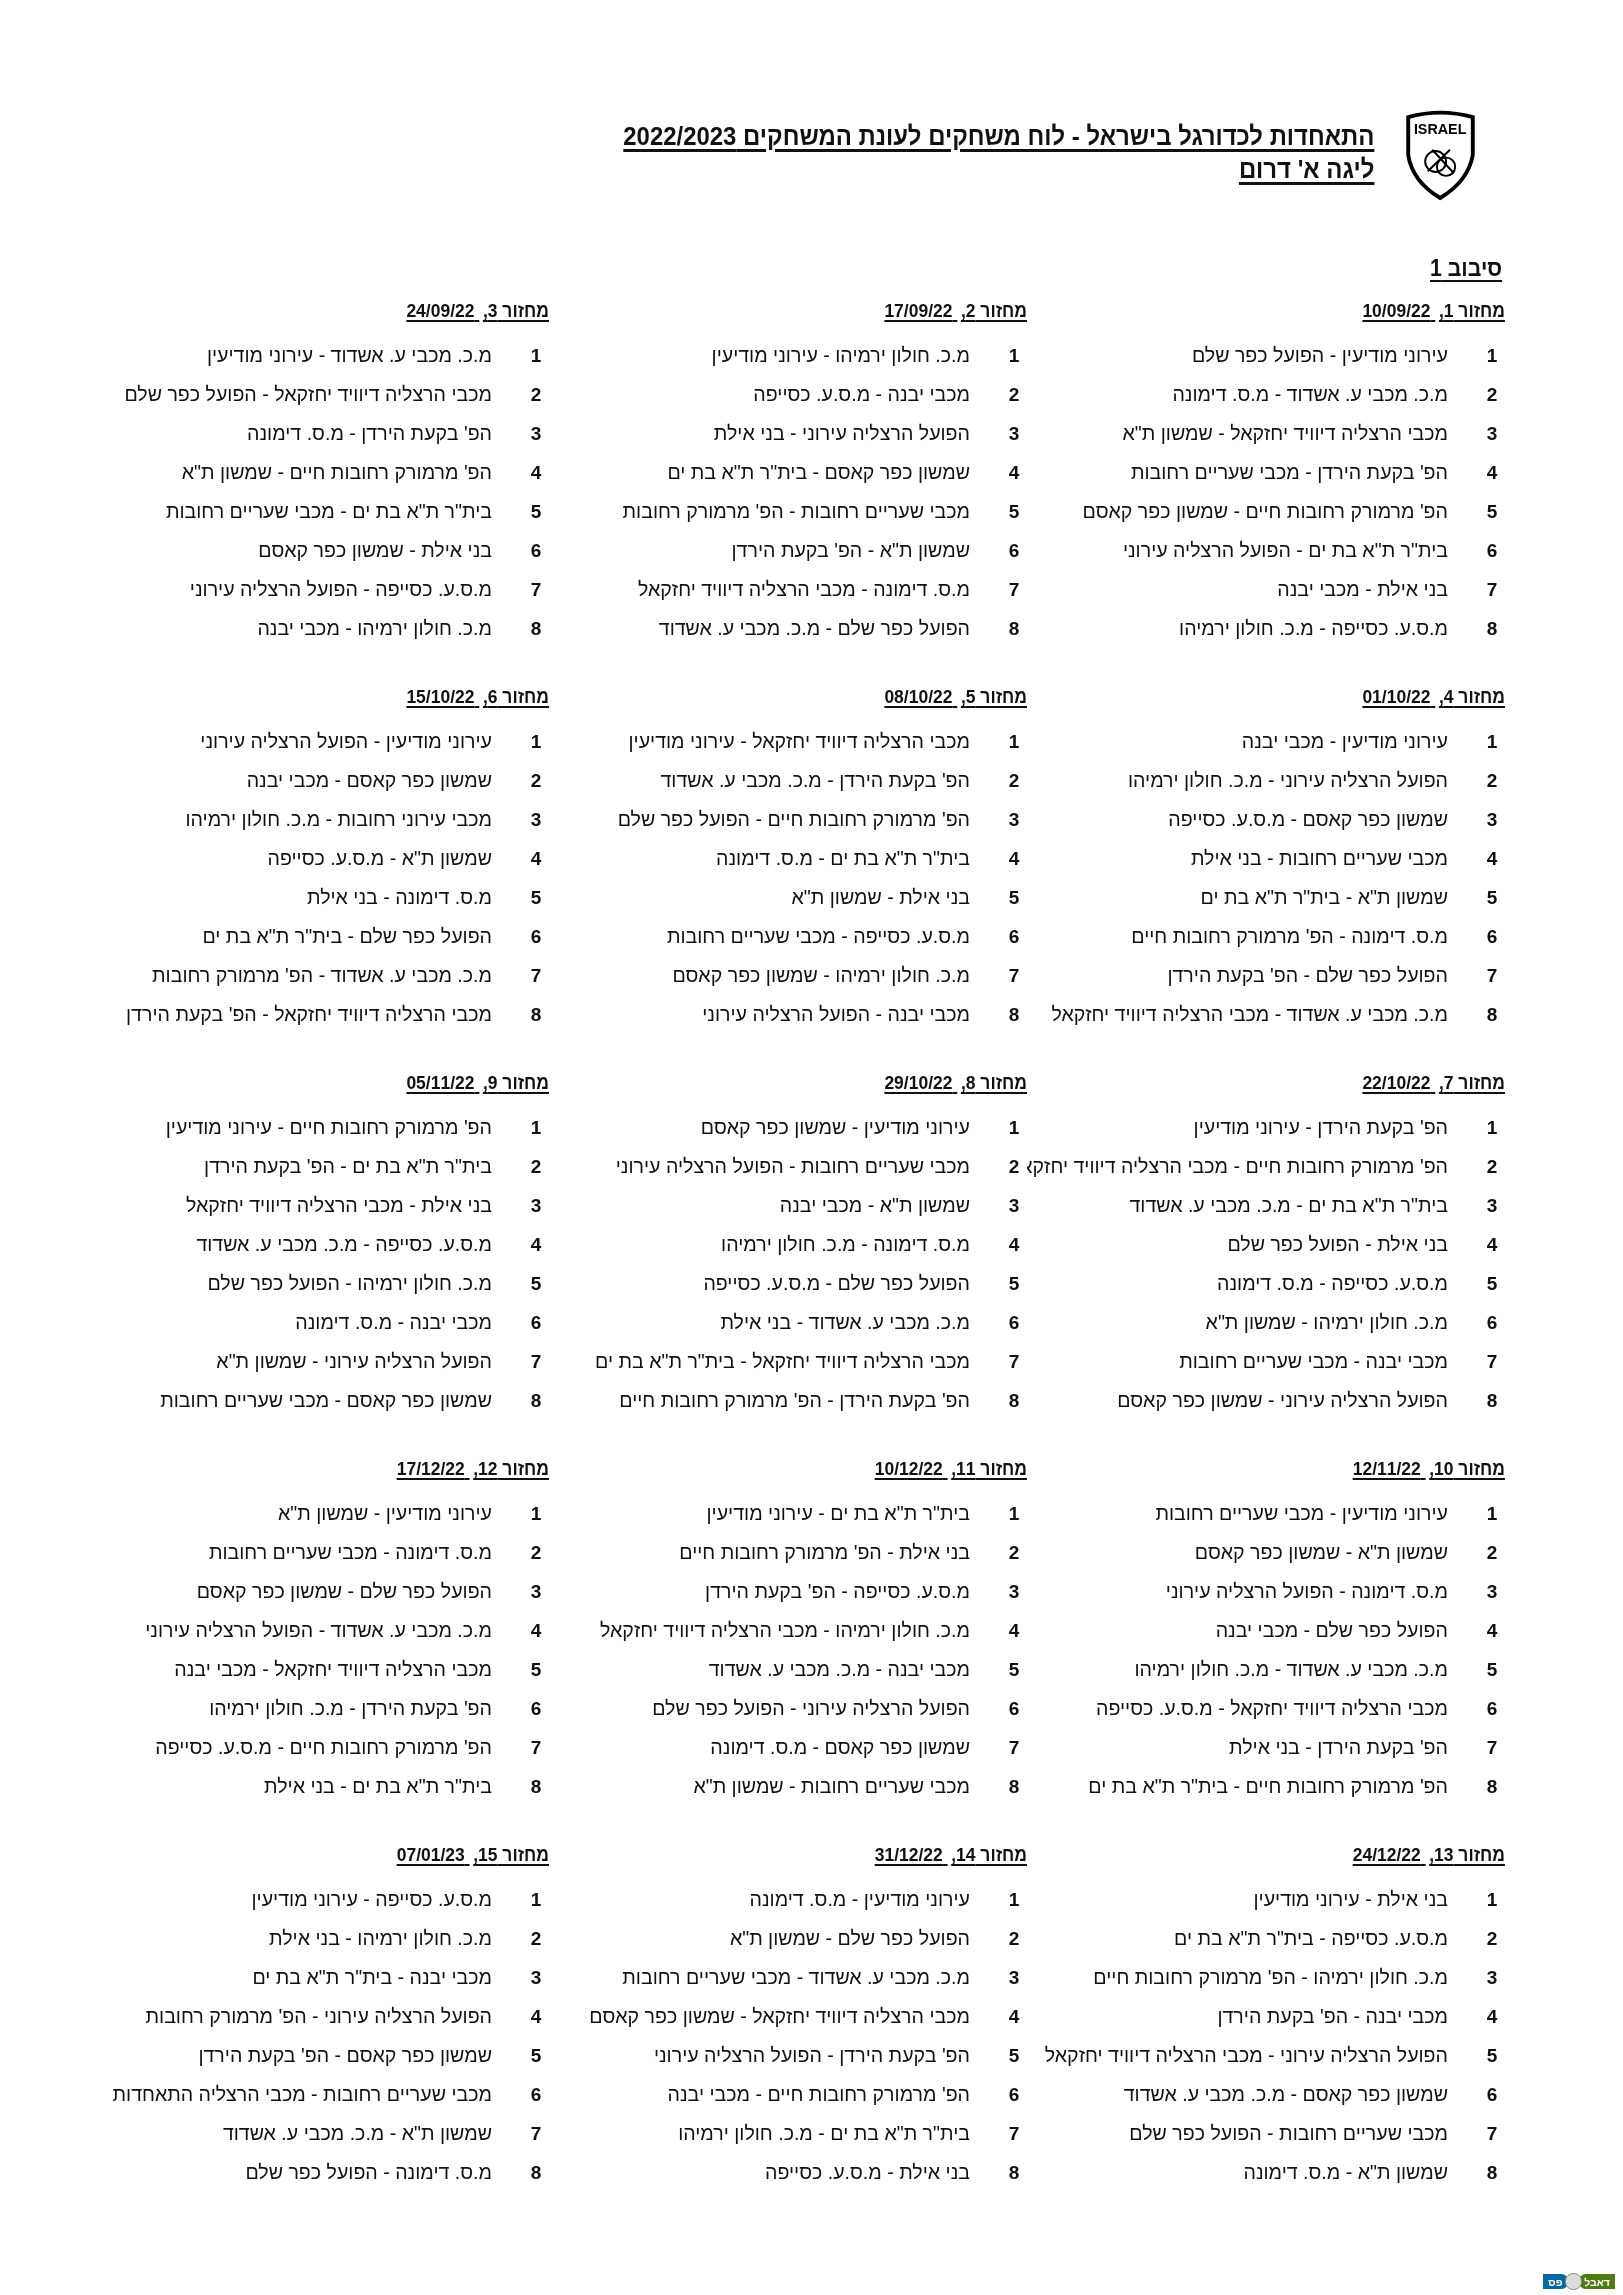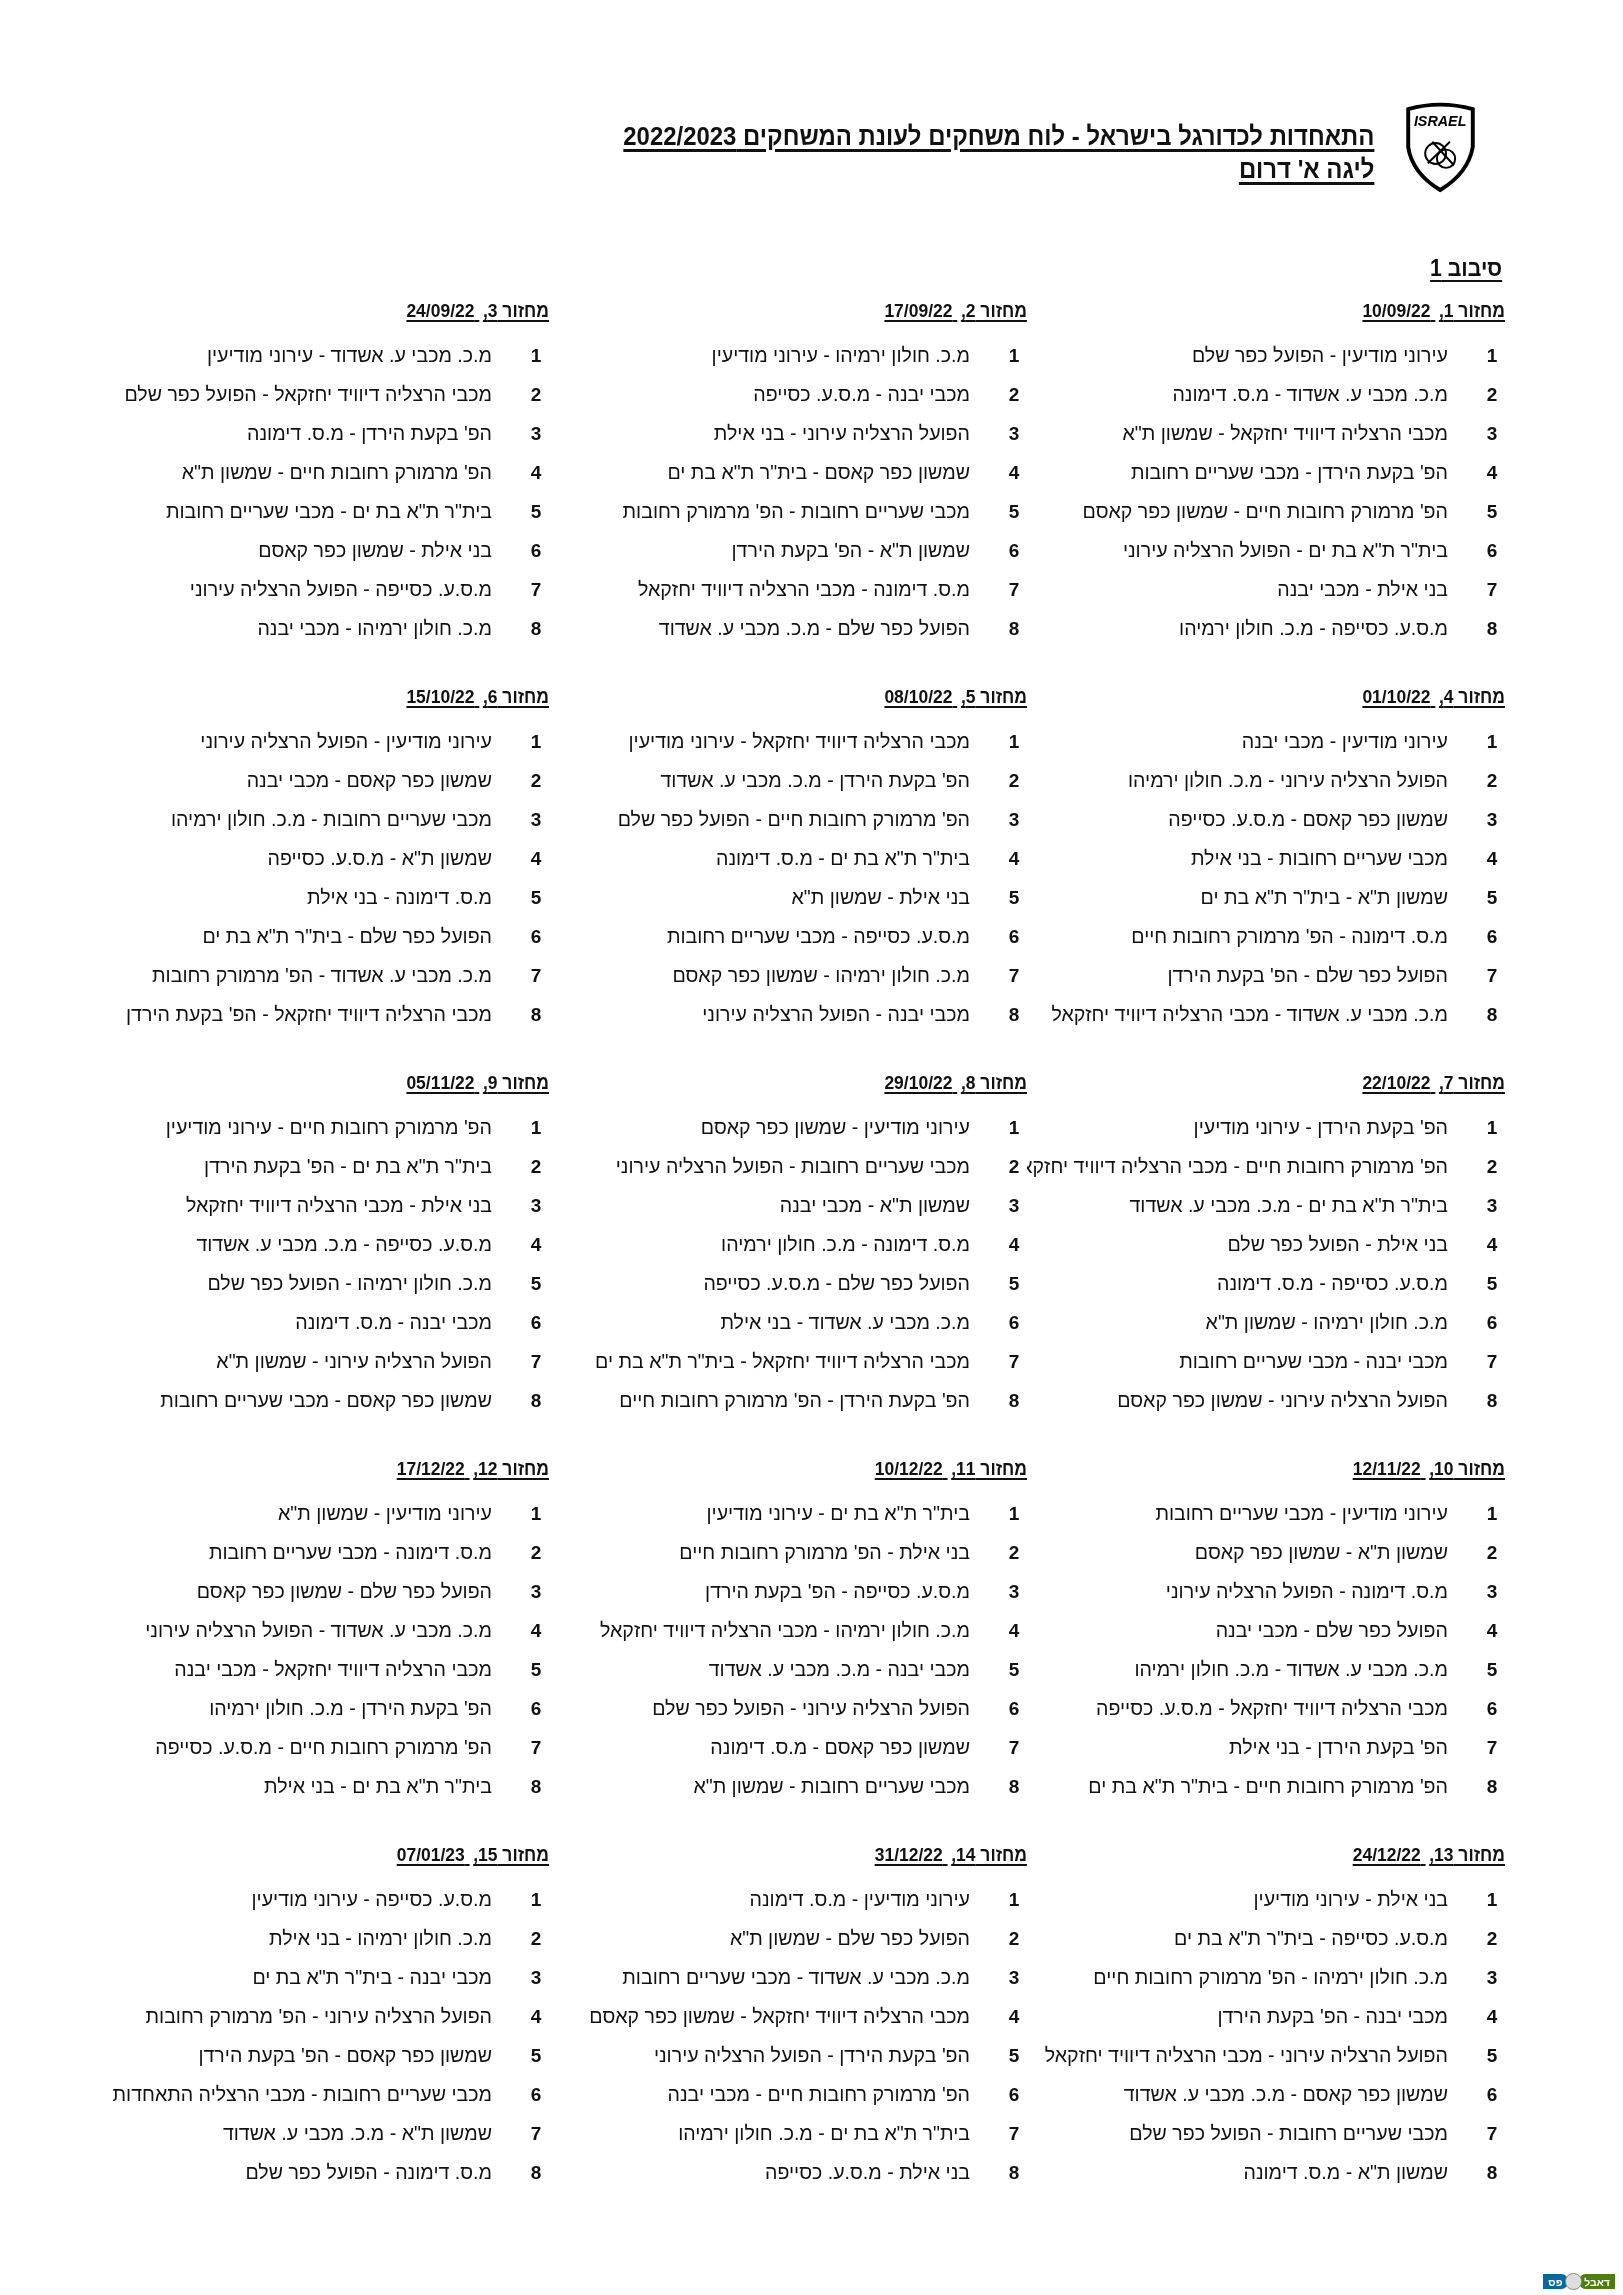--- a/index.html
+++ b/index.html
@@ -1,21 +1,21 @@
 <!DOCTYPE html>
 <html lang="he" dir="rtl" style="font-size:10.5px"><head>
 <meta charset="utf-8">
 <style>
   html, body { margin: 0; padding: 0; background: #ffffff; }
   body {
     width: 1623px; height: 2295px; position: relative; overflow: hidden;
     font-family: "Liberation Sans", "DejaVu Sans", sans-serif; color: #111;
   }
   .logo {
-    position: absolute; left: 1403px; top: 101px; width: 75px; height: 92px; font-style: italic;
+    position: absolute; left: 1403px; top: 109px; width: 75px; height: 92px;
   }
   .title-block {
     position: absolute; right: 249px; top: 120px; 
   }
   .title-line {
     font-family: "Liberation Sans Narrow", "Liberation Sans", sans-serif;
     font-weight: bold; font-size: 26px; line-height: 33px;
     text-decoration: underline; text-decoration-thickness: 2.6px; text-underline-offset: 3.9px;
     transform: scaleX(0.92); transform-origin: right center;
     white-space: nowrap;
@@ -261,21 +261,21 @@
       <div class="match">
         <span class="num">1</span>
         <span class="teams">עירוני מודיעין - הפועל הרצליה עירוני</span>
       </div>
       <div class="match">
         <span class="num">2</span>
         <span class="teams">שמשון כפר קאסם - מכבי יבנה</span>
       </div>
       <div class="match">
         <span class="num">3</span>
-        <span class="teams">מכבי שעריים רחובות - מ.כ. חולון ירמיהו</span>
+        <span class="teams">מכבי עירוני רחובות - מ.כ. חולון ירמיהו</span>
       </div>
       <div class="match">
         <span class="num">4</span>
         <span class="teams">שמשון ת"א - מ.ס.ע. כסייפה</span>
       </div>
       <div class="match">
         <span class="num">5</span>
         <span class="teams">מ.ס. דימונה - בני אילת</span>
       </div>
       <div class="match">

